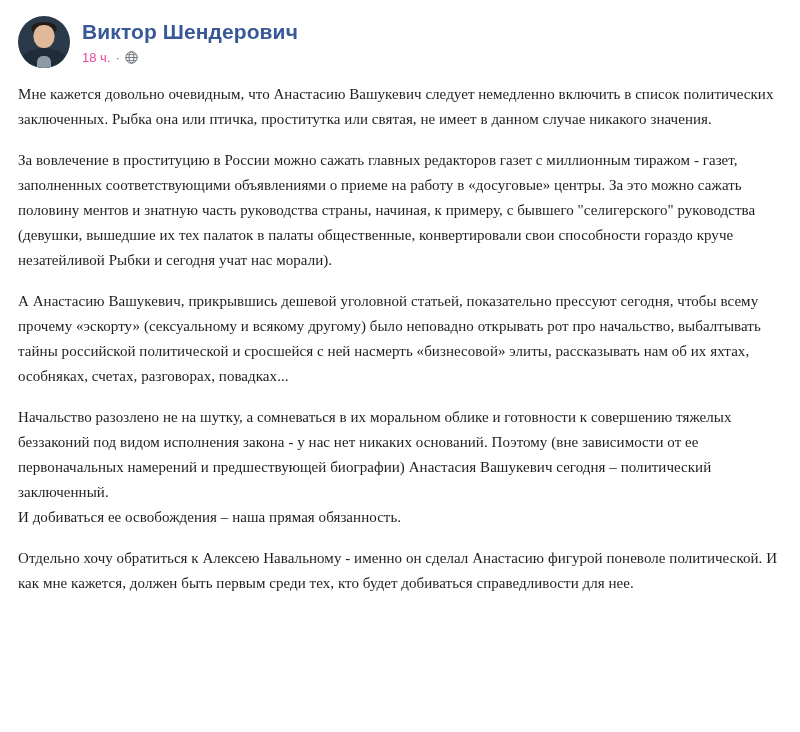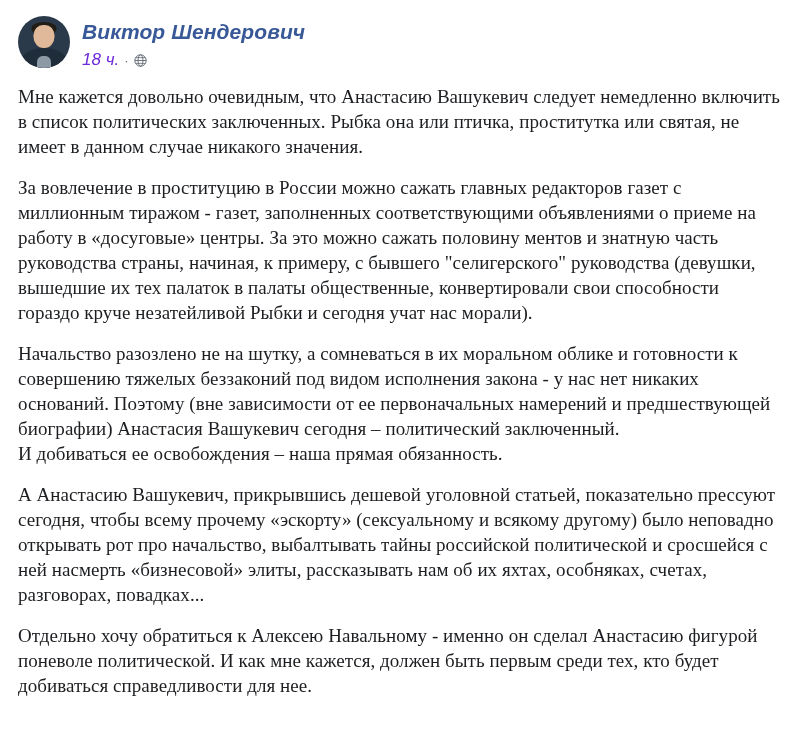--- a/index.html
+++ b/index.html
@@ -73,57 +73,56 @@
     width: 14px;
     height: 16px;
     border-radius: 40% 40% 0 0;
     background: #8d9aa6;
   }
   .header-text {
     display: flex;
     flex-direction: column;
     justify-content: center;
     padding-top: 3px;
-    font-style: italic;
   }
   .author-name {
     font-size: 21px;
     font-weight: bold;
     color: #385898;
     line-height: 26px;
     letter-spacing: 0.1px;
   }
   .meta-row {
     display: flex;
     align-items: center;
     margin-top: 5px;
     font-size: 13px;
     color: #616770;
   }
   .timestamp {
-    color: #6d28d9;
-    font-size: 17px;
+    color: #ec4899;
+    font-size: 13px;
   }
   .dot-sep {
     margin: 0 5px;
     color: #616770;
     font-size: 13px;
     line-height: 13px;
   }
   .globe-icon {
     display: inline-block;
     width: 13px;
     height: 13px;
   }
   .post-body {
     padding: 8px 18px 0 18px;
   }
   .post-body p {
     margin: 0 0 16px 0;
-    font-size: 19px;
+    font-size: 15px;
     line-height: 25px;
     color: #1c1e21;
     font-family: "Liberation Serif", serif;
     letter-spacing: 0.05px;
   }
   .post-body p:last-child {
     margin-bottom: 0;
   }
 </style>
 </head>
@@ -152,18 +151,18 @@
             <line x1="2.2" y1="11.5" x2="13.8" y2="11.5" stroke="#616770" stroke-width="1"></line>
           </svg>
         </span>
       </div>
     </div>
   </div>
 
   <div class="post-body">
     <p>Мне кажется довольно очевидным, что Анастасию Вашукевич следует немедленно включить в список политических заключенных. Рыбка она или птичка, проститутка или святая, не имеет в данном случае никакого значения.</p>
     <p>За вовлечение в проституцию в России можно сажать главных редакторов газет с миллионным тиражом - газет, заполненных соответствующими объявлениями о приеме на работу в «досуговые» центры. За это можно сажать половину ментов и знатную часть руководства страны, начиная, к примеру, с бывшего "селигерского" руководства (девушки, вышедшие их тех палаток в палаты общественные, конвертировали свои способности гораздо круче незатейливой Рыбки и сегодня учат нас морали).</p>
+    <p>А Анастасию Вашукевич, прикрывшись дешевой уголовной статьей, показательно прессуют сегодня, чтобы всему прочему «эскорту» (сексуальному и всякому другому) было неповадно открывать рот про начальство, выбалтывать тайны российской политической и сросшейся с ней насмерть «бизнесовой» элиты, рассказывать нам об их яхтах, особняках, счетах, разговорах, повадках...</p>
     <p>Начальство разозлено не на шутку, а сомневаться в их моральном облике и готовности к совершению тяжелых беззаконий под видом исполнения закона - у нас нет никаких оснований. Поэтому (вне зависимости от ее первоначальных намерений и предшествующей биографии) Анастасия Вашукевич сегодня – политический заключенный.<br>И добиваться ее освобождения – наша прямая обязанность.</p>
-    <p>А Анастасию Вашукевич, прикрывшись дешевой уголовной статьей, показательно прессуют сегодня, чтобы всему прочему «эскорту» (сексуальному и всякому другому) было неповадно открывать рот про начальство, выбалтывать тайны российской политической и сросшейся с ней насмерть «бизнесовой» элиты, рассказывать нам об их яхтах, особняках, счетах, разговорах, повадках...</p>
     <p>Отдельно хочу обратиться к Алексею Навальному - именно он сделал Анастасию фигурой поневоле политической. И как мне кажется, должен быть первым среди тех, кто будет добиваться справедливости для нее.</p>
   </div>
 
 </div>
 
 </body></html>

